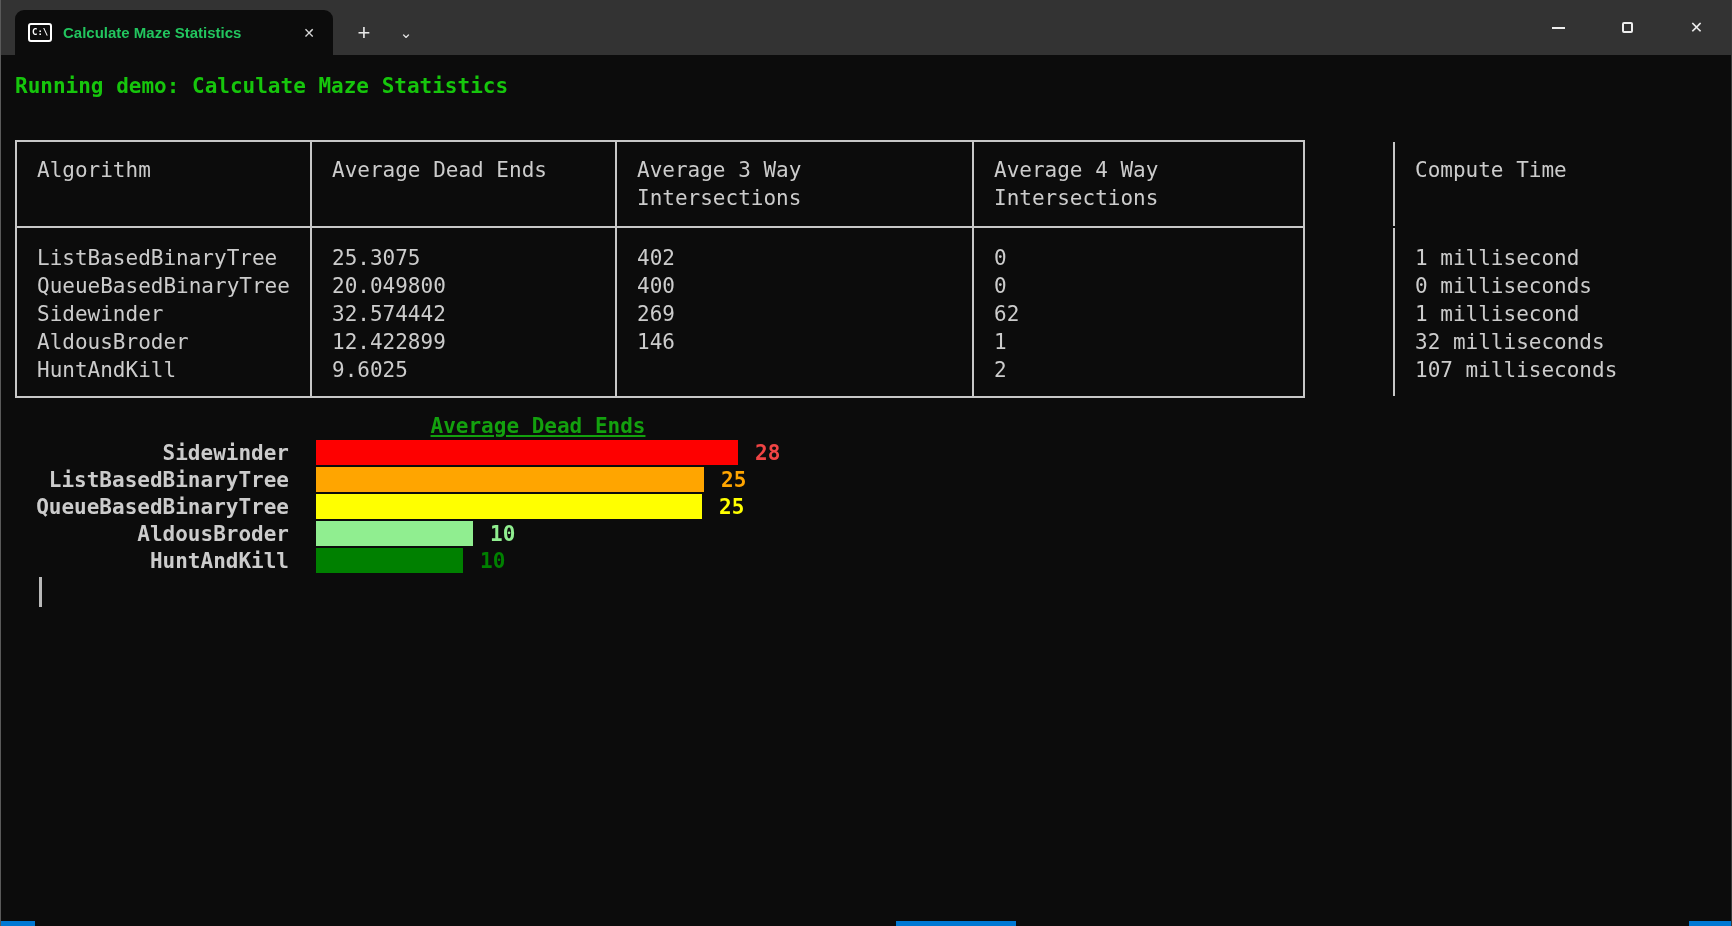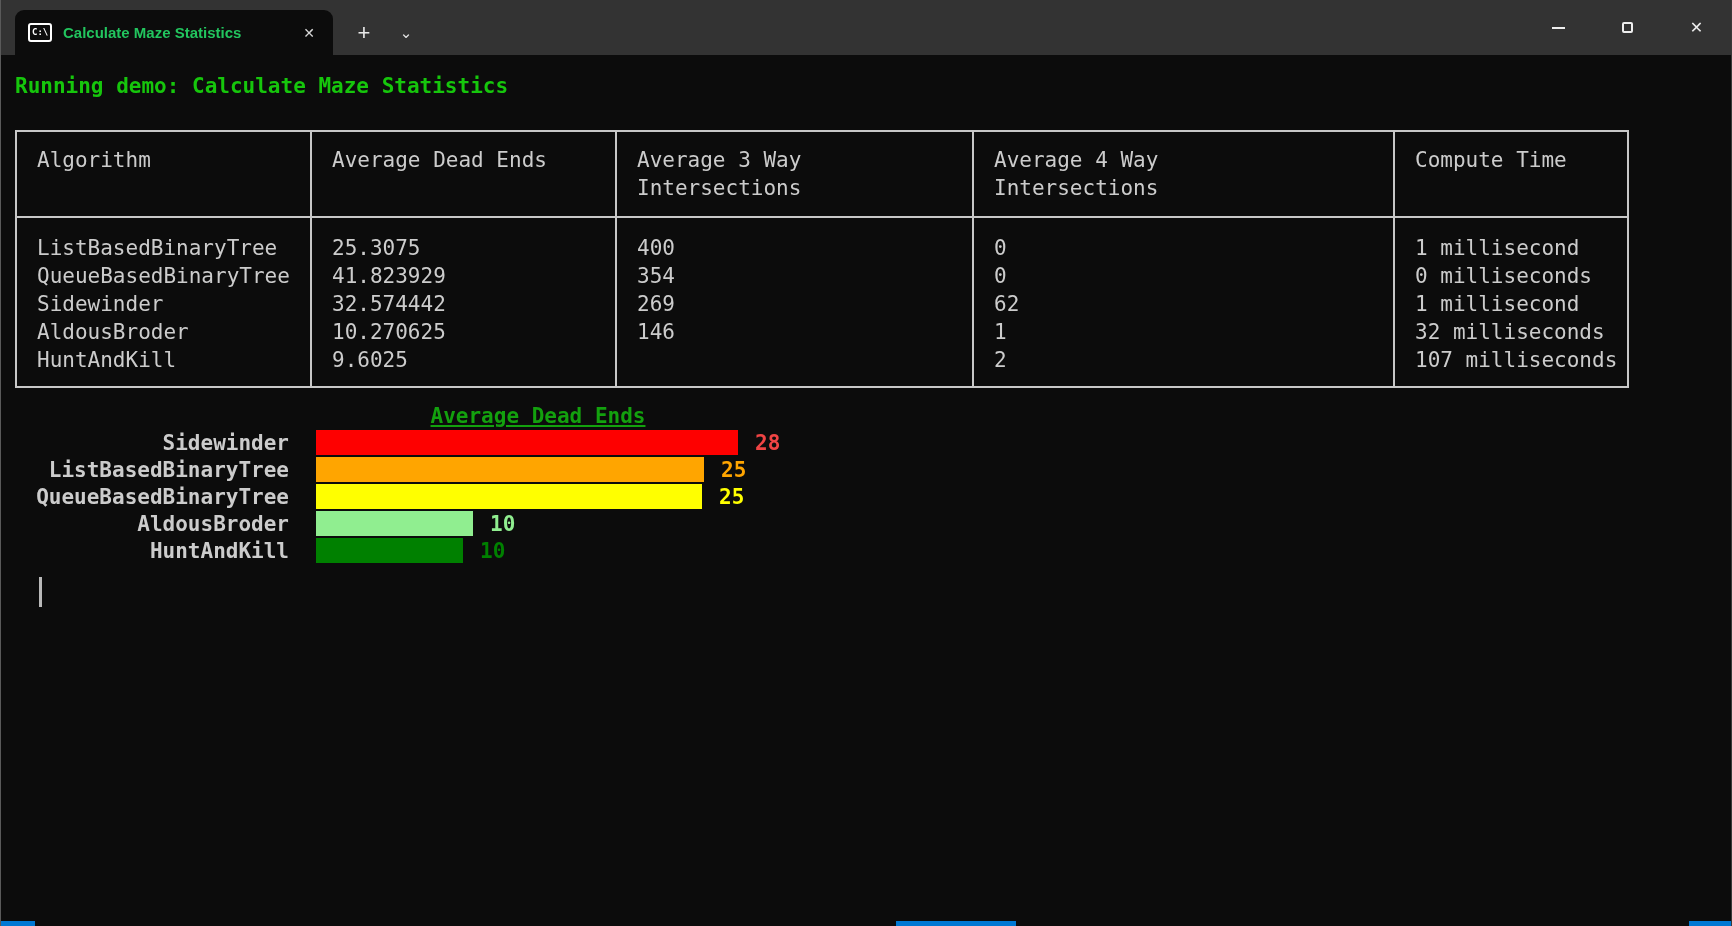--- a/index.html
+++ b/index.html
@@ -55,21 +55,21 @@
   .max-glyph{display:block; width:11px; height:11px; border:2px solid #eeeeee; border-radius:2px;}
   .close-glyph{font-size:16px; line-height:16px;}
   
   .term{
     position:absolute; top:55px; left:0; right:0; bottom:0;
     padding:17px 0 16px 14px; color:var(--foreground);
     font-size:21px; line-height:28px;
   }
   .prompt{color:var(--prompt_green); font-weight:bold; white-space:pre;}
   
-  .stat-table{margin-top:30px; width:1614px; border:2px solid var(--table_border);}
+  .stat-table{margin-top:40px; width:1290px; border:2px solid var(--table_border);}
   .thead{display:flex; border-bottom:2px solid var(--table_border);}
   .th{
     white-space:pre-line; padding:14px 10px 14px 20px; line-height:28px;
   }
   .th + .th, .tcol + .tcol{border-left:2px solid var(--table_border);}
   .tbody{display:flex;}
   .tcol{padding:16px 0 12px 20px;}
   .tline{height:28px; line-height:28px; white-space:pre;}
   .c0{flex:0 0 293px;} .c1{flex:0 0 305px;} .c2{flex:0 0 357px;}
   .c3{flex:0 0 421px;} .c4{flex:0 0 238px;}
@@ -134,28 +134,28 @@
       <div class="tbody">
           <div class="tcol c0">
             <div class="tline">ListBasedBinaryTree</div>
             <div class="tline">QueueBasedBinaryTree</div>
             <div class="tline">Sidewinder</div>
             <div class="tline">AldousBroder</div>
             <div class="tline">HuntAndKill</div>
           </div>
           <div class="tcol c1">
             <div class="tline">25.3075</div>
-            <div class="tline">41.823929</div>
+            <div class="tline">20.049800</div>
             <div class="tline">32.574442</div>
-            <div class="tline">10.270625</div>
+            <div class="tline">12.422899</div>
             <div class="tline">9.6025</div>
           </div>
           <div class="tcol c2">
+            <div class="tline">402</div>
             <div class="tline">400</div>
-            <div class="tline">354</div>
             <div class="tline">269</div>
             <div class="tline">146</div>
           </div>
           <div class="tcol c3">
             <div class="tline">0</div>
             <div class="tline">0</div>
             <div class="tline">62</div>
             <div class="tline">1</div>
             <div class="tline">2</div>
           </div>

